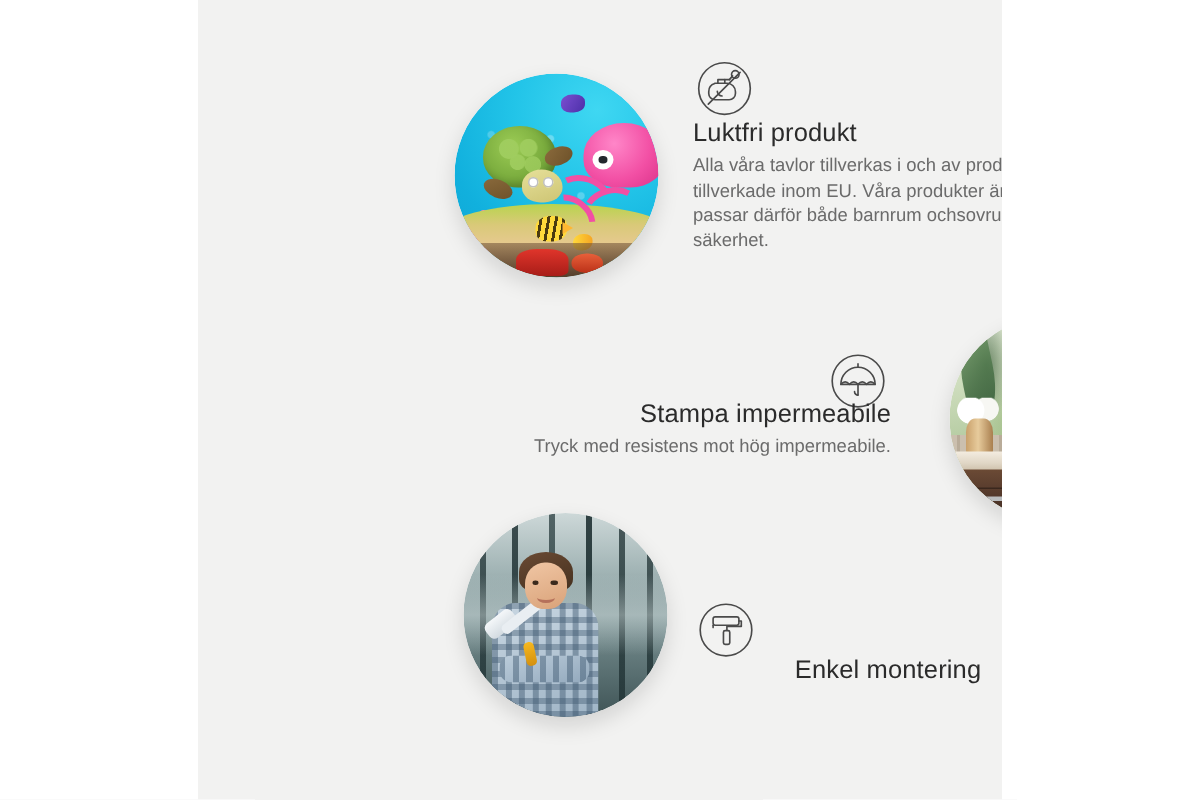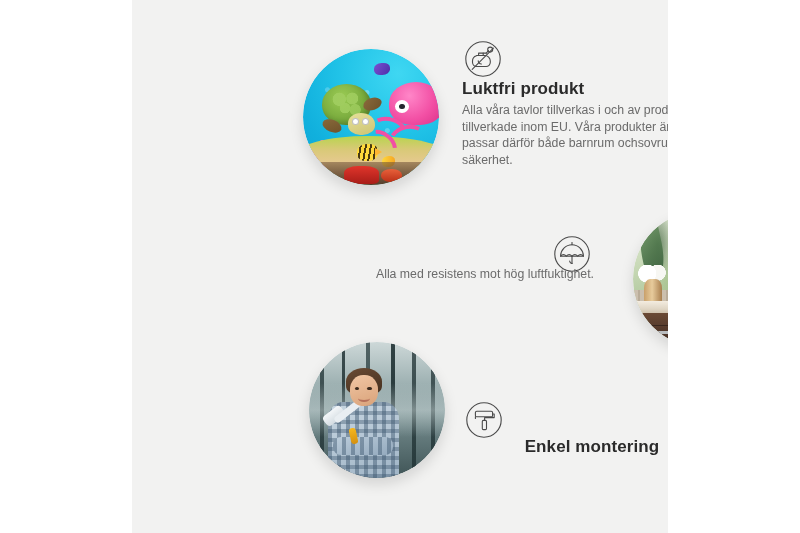--- a/index.html
+++ b/index.html
@@ -451,21 +451,21 @@
     transform: rotate(-12deg);
     z-index: 5;
   }
 
   
   .feature-text {
     position: absolute;
   }
   .feature-title {
     font-size: 17px;
-    font-weight: bold;
+    font-weight: normal;
     color: #2b2b2b;
     margin: 0 0 3px 0;
     letter-spacing: 0.1px;
   }
   .feature-body {
     font-size: 12.3px;
     line-height: 16.5px;
     color: #6b6b6b;
     margin: 0;
   }
@@ -583,21 +583,22 @@
         <circle cx="21" cy="21" r="17.2"></circle>
         <path d="M9.6 23.2 a11.4 11.4 0 0 1 22.8 0 z"></path>
         <path d="M9.6 23.2 q2.85 -3.2 5.7 0 q2.85 -3.2 5.7 0 q2.85 -3.2 5.7 0 q2.85 -3.2 5.7 0"></path>
         <line x1="21" y1="23.2" x2="21" y2="30.4"></line>
         <path d="M21 30.4 a2.3 2.3 0 0 1 -2.3 -2.3"></path>
         <line x1="21" y1="11.8" x2="21" y2="9.6"></line>
       </svg>
     </div>
 
     <div class="feature-text" id="text-waterproof">
-      <p class="feature-body">Alla med resistens mot hög luftfuktighet.</p>
+      <p class="feature-title">Stampa impermeabile</p>
+      <p class="feature-body">Tryck med resistens mot hög impermeabile.</p>
     </div>
 
     <div class="photo-circle" id="circle-painter">
       <div class="photo-inner">
         <div class="forest-bg"></div>
         <div class="forest-trees"></div>
         <div class="forest-mist"></div>
         <div class="roller-head"></div>
         <div class="roller-handle"></div>
         <div class="painter-hair"></div>

